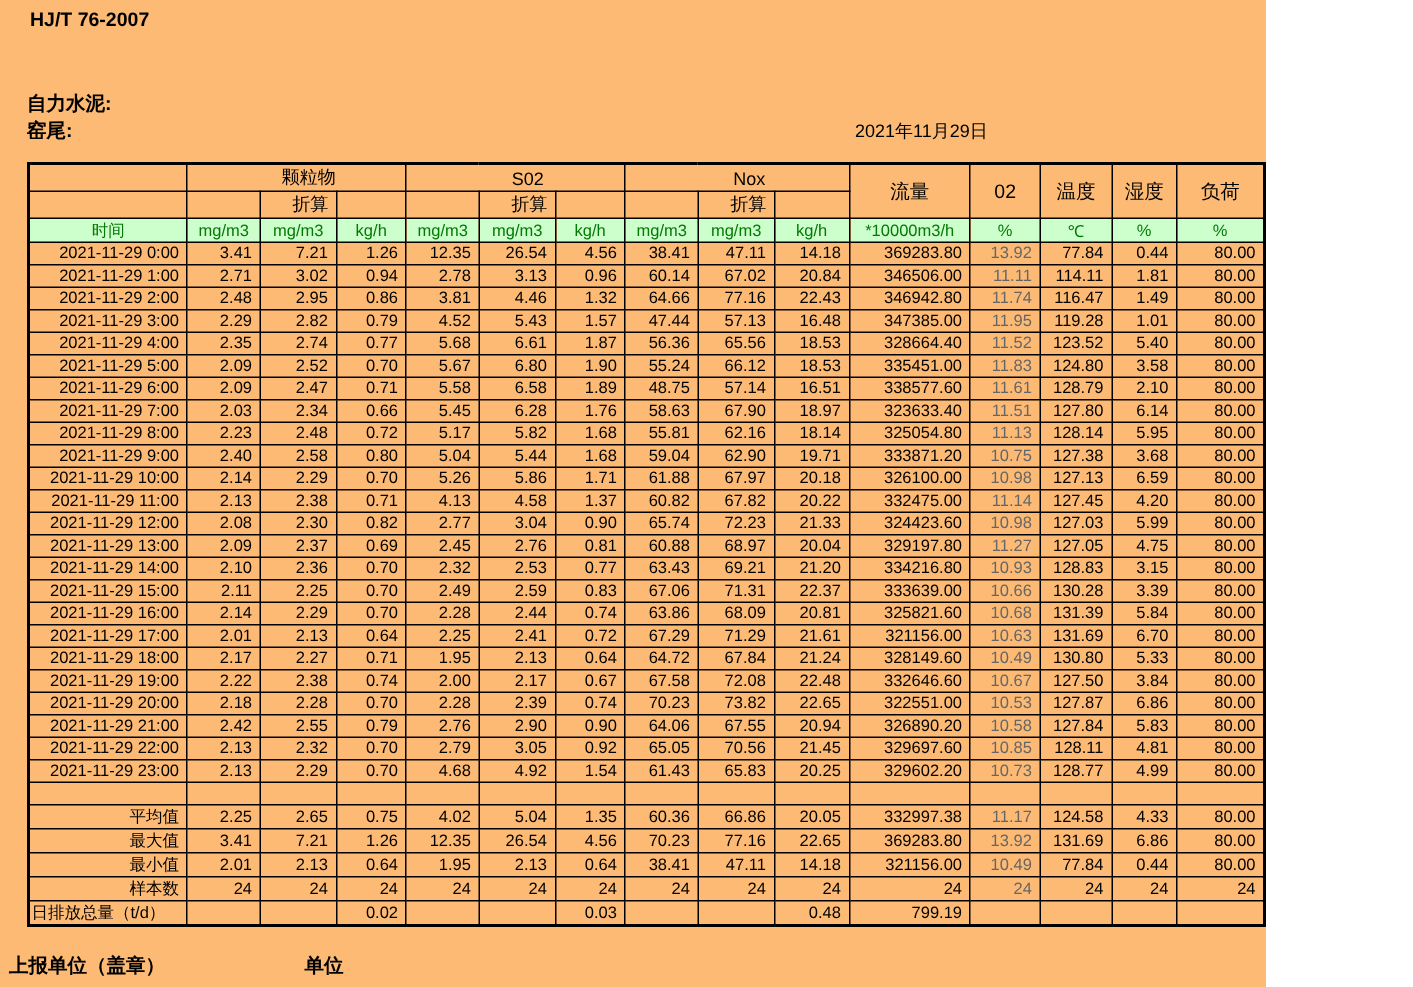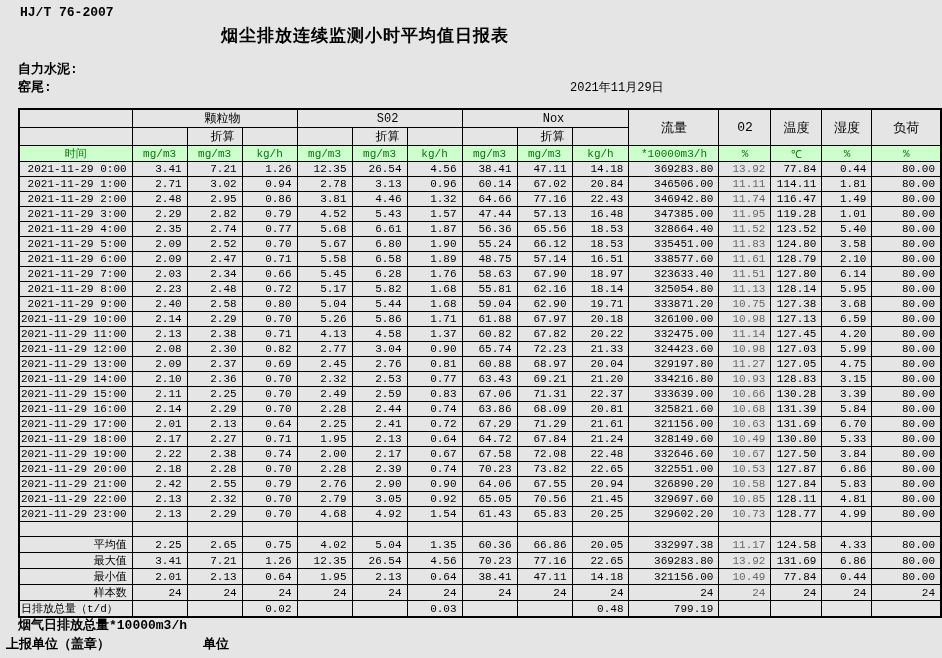--- a/index.html
+++ b/index.html
@@ -1,19 +1,19 @@
 <!DOCTYPE html>
 <html><head>
 <meta charset="utf-8">
 <style>
   * { box-sizing: border-box; }
   html,body { margin:0; padding:0; background:#fff; }
   .sheet {
-    position:relative; width:942px; height:658px; background:#e5e5e5;
-    font-family:Liberation Mono, monospace; color:#000;
+    position:relative; width:844px; height:658px; background:#fdba74;
+    font-family:Liberation Sans, sans-serif; color:#000;
   }
   .std-no   { position:absolute; left:20px;  top:5px;  font-size:13px; font-weight:bold; }
   .title    { position:absolute; left:221px; top:24px; font-size:17px; font-weight:bold; letter-spacing:1px; }
   .company  { position:absolute; left:18px;  top:60px; font-size:13px; font-weight:bold; }
   .kiln     { position:absolute; left:18px;  top:78px; font-size:13px; font-weight:bold; }
   .date     { position:absolute; left:570px; top:79px; font-size:12px; }
 
   table.report { position:absolute; left:18px; top:108px; border-collapse:collapse; table-layout:fixed; border:2px solid #000; }
   .report td { border:1px solid #000; height:15px; font-size:11px; white-space:nowrap; overflow:hidden; padding:0 5px 0 1px; }
   .report thead td { text-align:center; padding:0; }
@@ -29,21 +29,20 @@
 
   .foot1      { position:absolute; left:18px;  top:616px; font-size:13px; font-weight:bold; }
   .foot2-left { position:absolute; left:6px;  top:635px; font-size:13px; font-weight:bold; }
   .foot2-unit { position:absolute; left:203px; top:635px; font-size:13px; font-weight:bold; }
 </style>
 </head>
 <body>
 
 <div class="sheet">
   <div class="std-no">HJ/T  76-2007</div>
-  <div class="title">烟尘排放连续监测小时平均值日报表</div>
   <div class="company">自力水泥:</div>
   <div class="kiln">窑尾:</div>
   <div class="date">2021年11月29日</div>
 
   <table class="report">
     <colgroup>
       <col style="width:110px">
         <col style="width:55px">
         <col style="width:55px">
         <col style="width:55px">
@@ -608,16 +607,15 @@
           <td class="c-right">0.48</td>
           <td class="c-right">799.19</td>
           <td class="c-right o2"></td>
           <td class="c-right"></td>
           <td class="c-right"></td>
           <td class="c-right"></td>
         </tr>
       </tbody>
   </table>
 
-  <div class="foot1">烟气日排放总量*10000m3/h</div>
   <div class="foot2-left">上报单位（盖章）</div>
   <div class="foot2-unit">单位</div>
 </div>
 
 </body></html>

